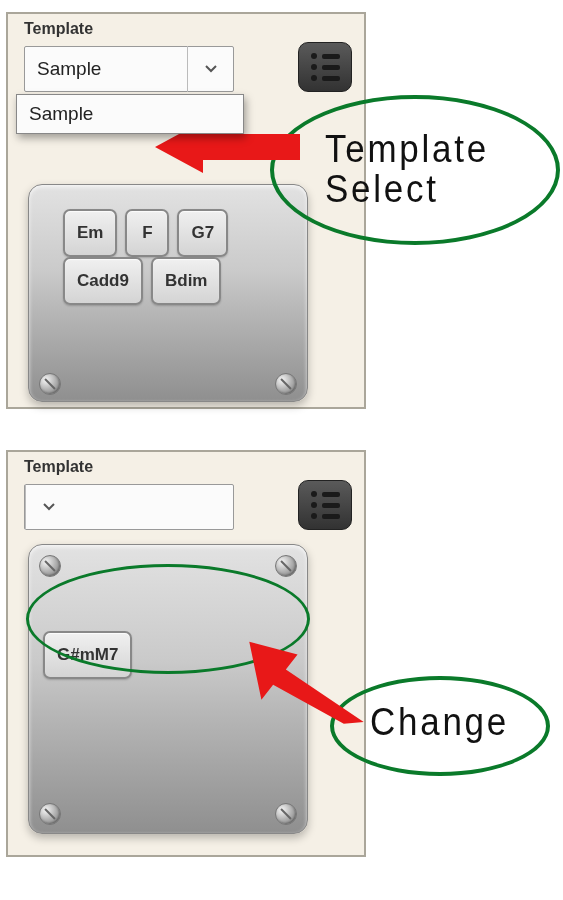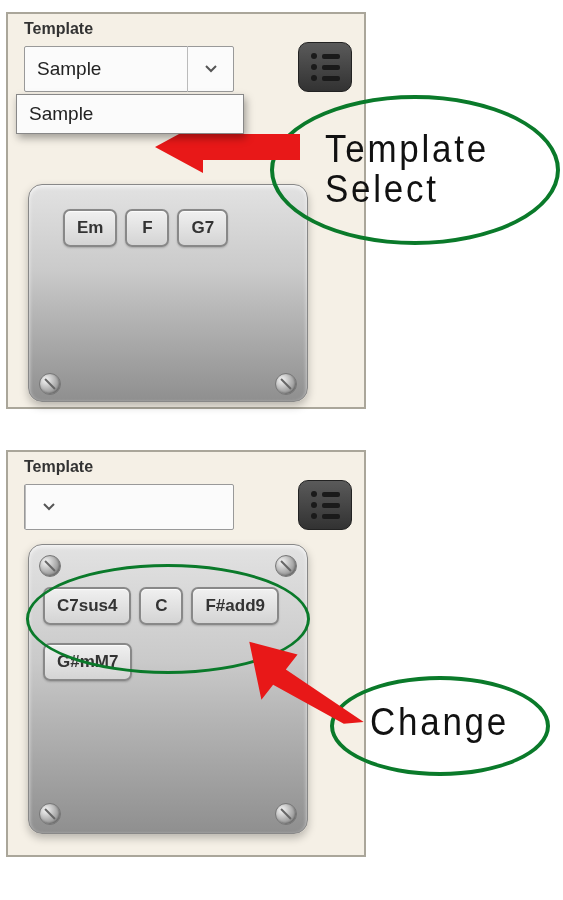--- a/index.html
+++ b/index.html
@@ -122,21 +122,21 @@
       background: #666;
       transform: translate(-50%,-50%) rotate(45deg);
     }
 
     .chord-row {
       position: absolute;
       display: flex;
       gap: 8px;
     }
     .chord-btn {
-      height: 38px;
+      height: 48px;
       padding: 0 12px;
       background: linear-gradient(#f0f0f0, #d4d4d4);
       border: 2px solid #888;
       border-radius: 7px;
       font-size: 17px;
       font-weight: bold;
       color: #333;
       display: flex;
       align-items: center;
       justify-content: center;
@@ -202,20 +202,24 @@
     </div>
   </div>
   <div class="metal-plate plate1">
     <div class="screw" style="top:188px;left:10px"></div>
     <div class="screw" style="top:188px;right:10px"></div>
     <div class="chord-row" style="top:24px;left:34px">
       <div class="chord-btn">Em</div>
       <div class="chord-btn">F</div>
       <div class="chord-btn">G7</div>
     </div>
+    <div class="chord-row" style="top:72px;left:34px">
+      <div class="chord-btn">Cadd9</div>
+      <div class="chord-btn">Bdim</div>
+    </div>
   </div>
 </div>
 
 <div class="callout-oval" style="top:95px;left:270px;width:290px;height:150px"></div>
 <div class="callout-text" style="top:130px;left:325px"><span>Template</span>
 <span>Select</span></div>
 
 <svg class="arrow-svg" style="top:116px;left:155px" width="145" height="62">
   <polygon points="0,31 48,5 48,18 145,18 145,44 48,44 48,57" fill="#e81818"></polygon>
 </svg>
@@ -243,26 +247,21 @@
           <div class="list-dot"></div>
           <div class="list-bar"></div>
         </div>
     </div>
   </div>
   <div class="metal-plate plate2">
     <div class="screw" style="top:10px;left:10px"></div>
     <div class="screw" style="top:10px;right:10px"></div>
     <div class="screw" style="top:258px;left:10px"></div>
     <div class="screw" style="top:258px;right:10px"></div>
-    <div class="chord-row" style="top:42px;left:14px">
-      <div class="chord-btn">C7sus4</div>
-      <div class="chord-btn">C</div>
-      <div class="chord-btn">F#add9</div>
-    </div>
-    <div class="chord-row" style="top:98px;left:14px">
+    <div class="chord-row" style="top:86px;left:14px">
       <div class="chord-btn">G#mM7</div>
     </div>
   </div>
 </div>
 
 <div class="inner-oval" style="top:564px;left:26px;width:284px;height:110px"></div>
 
 <div class="callout-oval" style="top:676px;left:330px;width:220px;height:100px"></div>
 <div class="callout-text" style="top:703px;left:370px;font-size:38px">Change</div>
 

